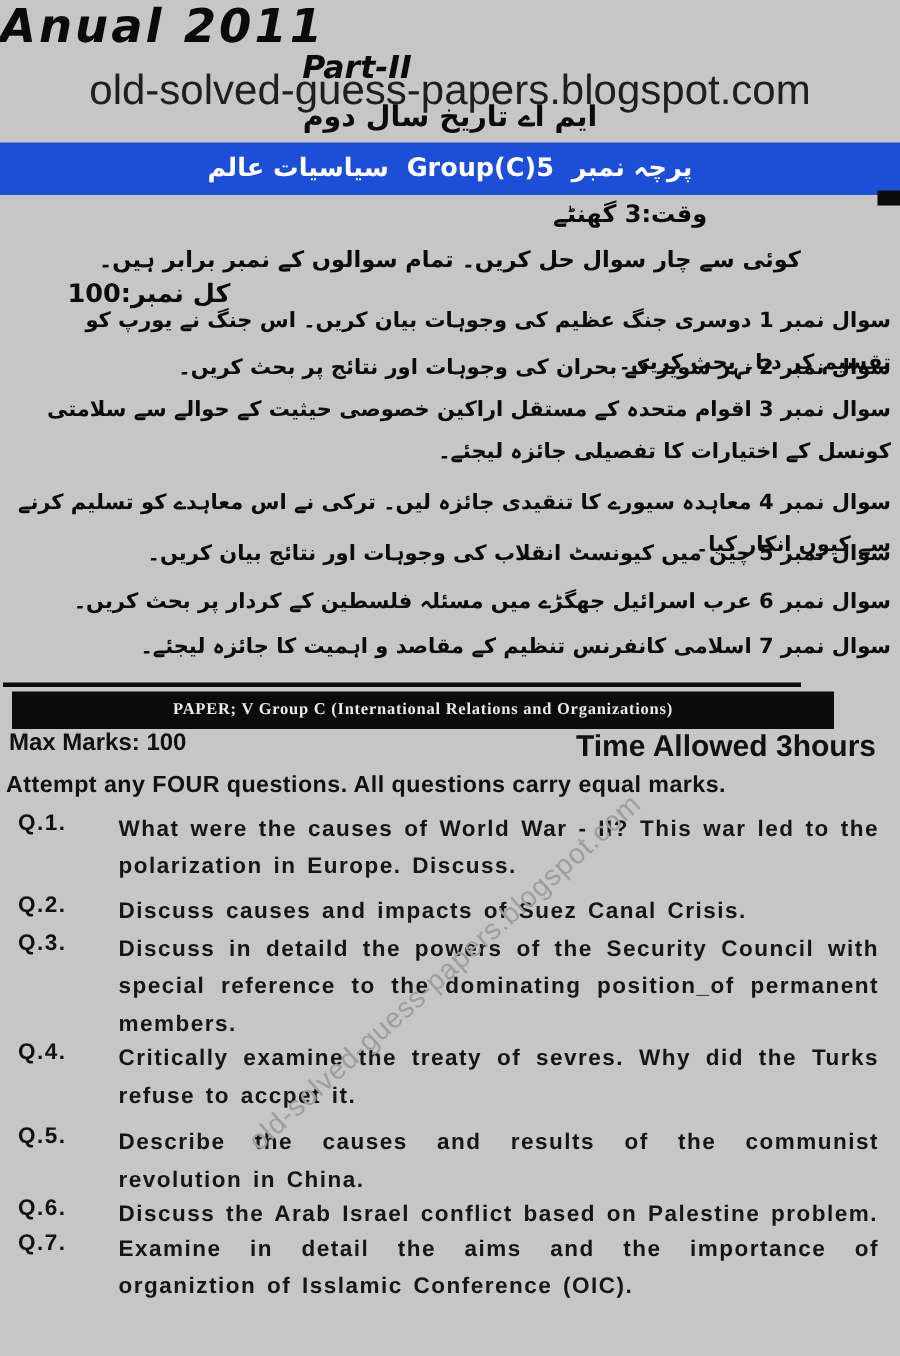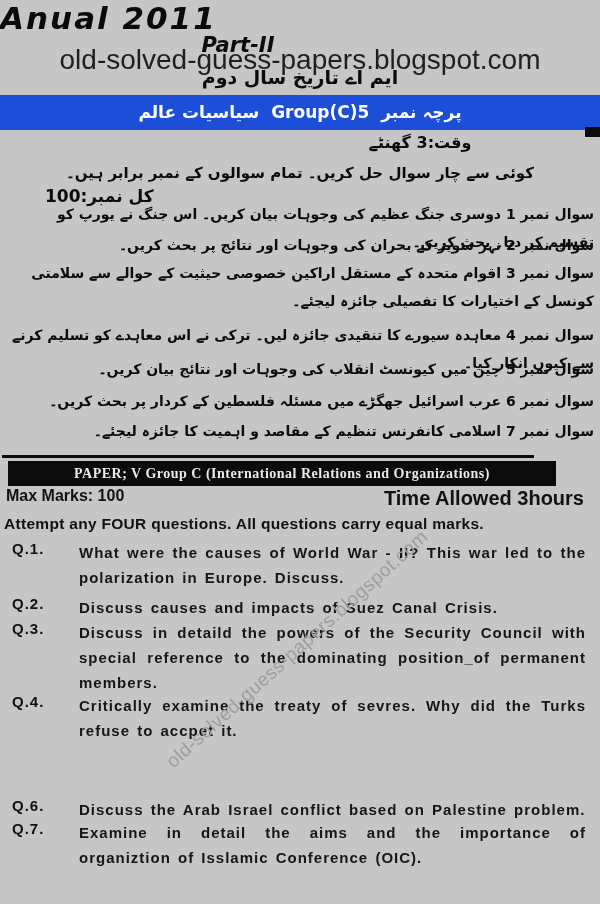--- a/index.html
+++ b/index.html
@@ -63,21 +63,21 @@
   .uq6{top:387px;}
   .uq7{top:417px;}
 
   
   .divider{top:455px;left:2px;width:532px;height:3px;background:#0b0b0b;}
   .eng-bar{
     top:461px;left:8px;width:548px;height:25px;
     background:#0b0b0b;color:#e9e9e9;
     text-align:center;line-height:25px;
     font-family:"Liberation Serif",serif;
-    font-size:14px;font-weight:bold;letter-spacing:0.5px;
+    font-size:11px;font-weight:bold;letter-spacing:0.5px;
     white-space:nowrap;
   }
   .max-marks{top:487px;left:6px;font-size:16px;font-weight:bold;}
   .time-allowed{top:487px;right:16px;font-size:20px;font-weight:bold;}
   .eng-instruction{
     top:515px;left:0;width:488px;text-align:center;
     font-size:15.5px;font-weight:bold;letter-spacing:0.3px;
   }
 
   
@@ -149,20 +149,24 @@
     <div class="eq-text">Discuss causes and impacts of Suez Canal Crisis.</div>
   </div>
   <div class="abs eq eqr3">
     <span class="eq-label">Q.3.</span>
     <div class="eq-text">Discuss in detaild the powers of the Security Council with special reference to the dominating position_of permanent members.</div>
   </div>
   <div class="abs eq eqr4">
     <span class="eq-label">Q.4.</span>
     <div class="eq-text">Critically examine the treaty of sevres. Why did the Turks refuse to accpet it.</div>
   </div>
+  <div class="abs eq eqr5">
+    <span class="eq-label">Q.5.</span>
+    <div class="eq-text">Describe the causes and results of the communist revolution in China.</div>
+  </div>
   <div class="abs eq eqr6">
     <span class="eq-label">Q.6.</span>
     <div class="eq-text">Discuss the Arab Israel conflict based on Palestine problem.</div>
   </div>
   <div class="abs eq eqr7">
     <span class="eq-label">Q.7.</span>
     <div class="eq-text">Examine in detail the aims and the importance of organiztion of Isslamic Conference (OIC).</div>
   </div>
 
   <div class="abs diag-watermark">old-solved-guess-papers.blogspot.com</div>

